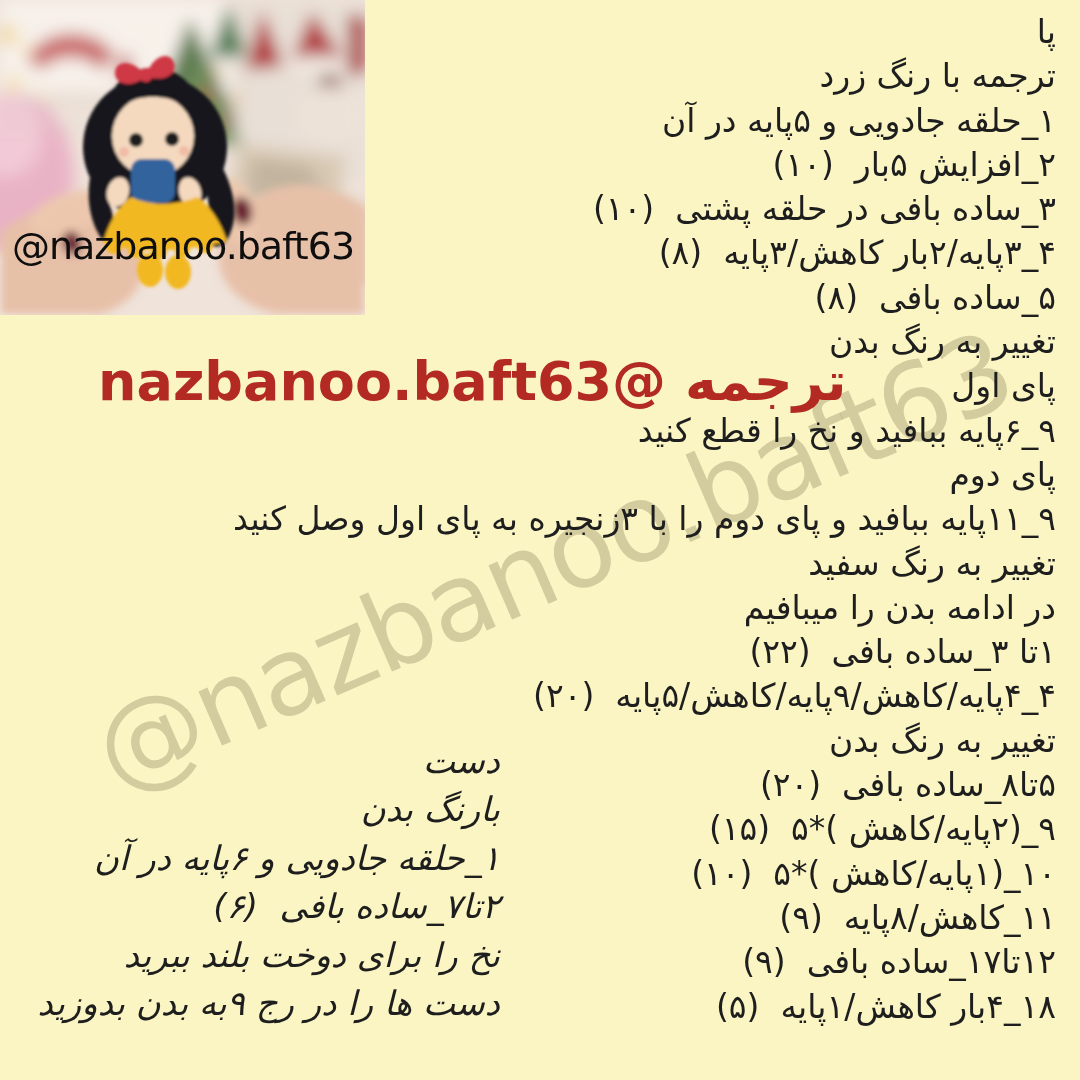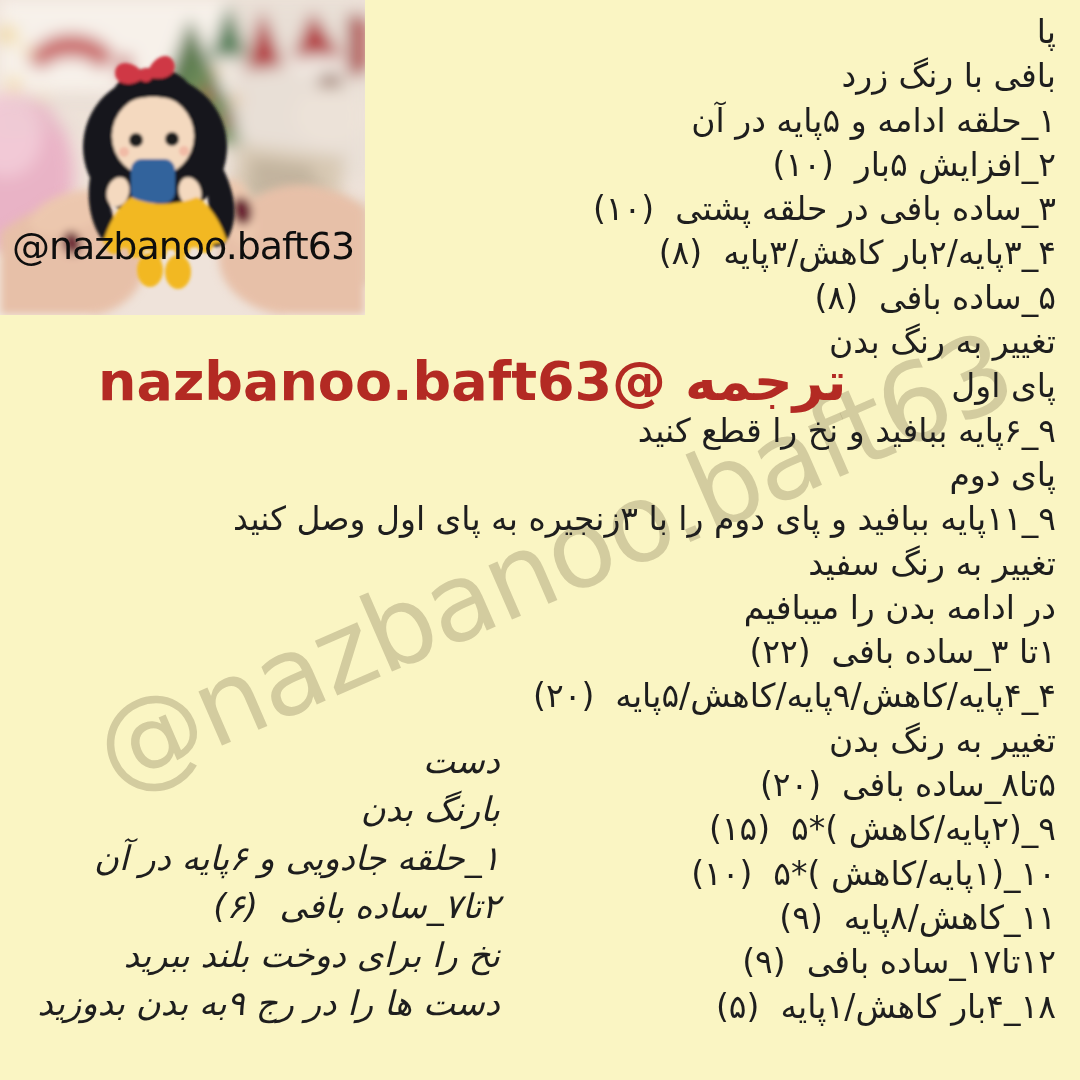--- a/index.html
+++ b/index.html
@@ -148,22 +148,22 @@
     </svg>
     <div class="photo-handle">@nazbanoo.baft63</div>
   </div>
 
   <div class="watermark">@nazbanoo.baft63</div>
 
   <div class="credit">ترجمه @nazbanoo.baft63</div>
 
   <div class="col col-right">
       <div class="line">پا</div>
-      <div class="line">بافی با رنگ زرد</div>
-      <div class="line">۱_حلقه ادامه و ۵پایه در آن</div>
+      <div class="line">ترجمه با رنگ زرد</div>
+      <div class="line">۱_حلقه جادویی و ۵پایه در آن</div>
       <div class="line">۲_افزایش ۵بار&nbsp;&nbsp;(۱۰)</div>
       <div class="line">۳_ساده بافی در حلقه پشتی&nbsp;&nbsp;(۱۰)</div>
       <div class="line">۴_۳پایه/۲بار کاهش/۳پایه&nbsp;&nbsp;(۸)</div>
       <div class="line">۵_ساده بافی&nbsp;&nbsp;(۸)</div>
       <div class="line">تغییر به رنگ بدن</div>
       <div class="line">پای اول</div>
       <div class="line">۹_۶پایه ببافید و نخ را قطع کنید</div>
       <div class="line">پای دوم</div>
       <div class="line">۹_۱۱پایه ببافید و پای دوم را با ۳زنجیره به پای اول وصل کنید</div>
       <div class="line">تغییر به رنگ سفید</div>

